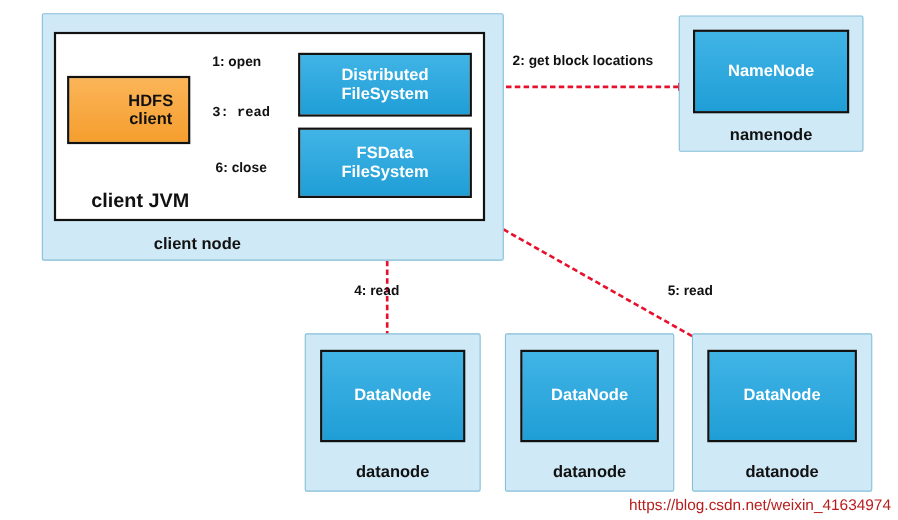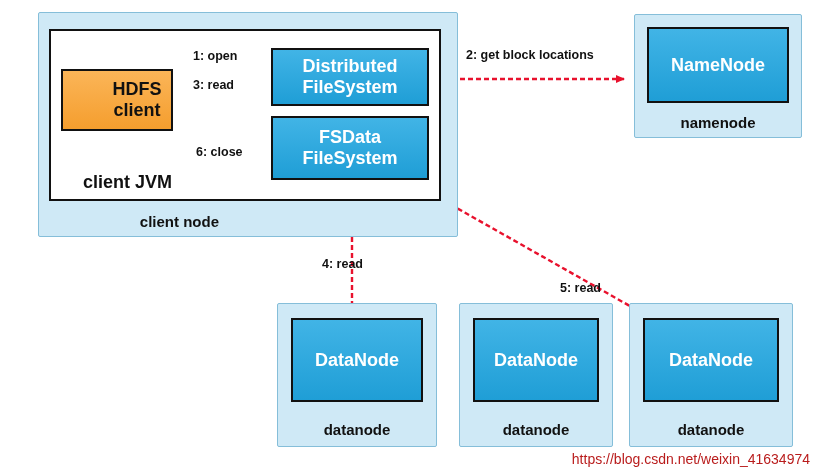--- a/index.html
+++ b/index.html
@@ -17,21 +17,21 @@
   .jvm {
     position:absolute; background:#ffffff; border:2px solid #111;
   }
   .jvm-label {
     position:absolute; font-weight:bold; font-size:18px; color:#111;
   }
   .node {
     position:absolute; background:linear-gradient(#41b4e6, #1f9ed6);
     border:2px solid #111; color:#fff; font-weight:bold;
     display:flex; align-items:center; justify-content:center;
-    text-align:center; white-space:pre-line; font-size:18px; line-height:1.15;
+    text-align:center; white-space:pre-line; font-size:15px; line-height:1.15;
     box-sizing:border-box;
   }
   .hdfs-node {
     background:linear-gradient(#fbb558, #f59e2e); color:#111;padding-left:40px;
   }
   .arrow-layer { position:absolute; left:0; top:0; pointer-events:none; }
   .arrow-label {
     position:absolute; font-weight:bold; font-size:12.5px; color:#111; white-space:nowrap;
   }
   .watermark {
@@ -63,21 +63,21 @@
 client</div>
       <div class="node" style="left:220px; top:17px; width:158px; height:58px;">Distributed
 FileSystem</div>
       <div class="node" style="left:220px; top:85px; width:158px; height:64px;">FSData
 FileSystem</div>
       <div class="jvm-label" style="left:32px; bottom:6px;">client JVM</div>
     </div>
     <div class="group-label" style="left:30px; width:150px; right:auto; bottom:6px;text-align:right;">client node</div>
   </div>
 
-  <div class="group" style="left:634px; top:14px; width:166px; height:122px;">
+  <div class="group" style="left:617px; top:14px; width:166px; height:122px;">
     <div class="node" style="left:12px; top:12px; width:142px; height:76px;">NameNode</div>
     <div class="group-label" style="bottom:6px;">namenode</div>
   </div>
 
   <div class="group" style="left:277px; top:303px; width:158px; height:142px;">
     <div class="node" style="left:13px; right:13px; top:14px; height:84px;">DataNode</div>
     <div class="group-label" style="bottom:8px;">datanode</div>
   </div>
 
   <div class="group" style="left:459px; top:303px; width:152px; height:142px;">
@@ -85,20 +85,20 @@
     <div class="group-label" style="bottom:8px;">datanode</div>
   </div>
 
   <div class="group" style="left:629px; top:303px; width:162px; height:142px;">
     <div class="node" style="left:13px; right:13px; top:14px; height:84px;">DataNode</div>
     <div class="group-label" style="bottom:8px;">datanode</div>
   </div>
 
   <div class="arrow-label" style="left:193px; top:49px;">1: open</div>
   <div class="arrow-label" style="left:466px; top:48px;">2: get block locations</div>
-  <div class="arrow-label" style="left:193px; top:78px;">3: read</div>
+  <div class="arrow-label" style="left:193px; top:95px;font-family:Liberation Mono, monospace;">3: read</div>
   <div class="arrow-label" style="left:196px; top:145px;">6: close</div>
   <div class="arrow-label" style="left:322px; top:257px;">4: read</div>
-  <div class="arrow-label" style="left:560px; top:257px;margin-top:24px;">5: read</div>
+  <div class="arrow-label" style="left:607px; top:257px;">5: read</div>
 
   <div class="watermark">https://blog.csdn.net/weixin_41634974</div>
 
 </div>
 
 </body></html>

